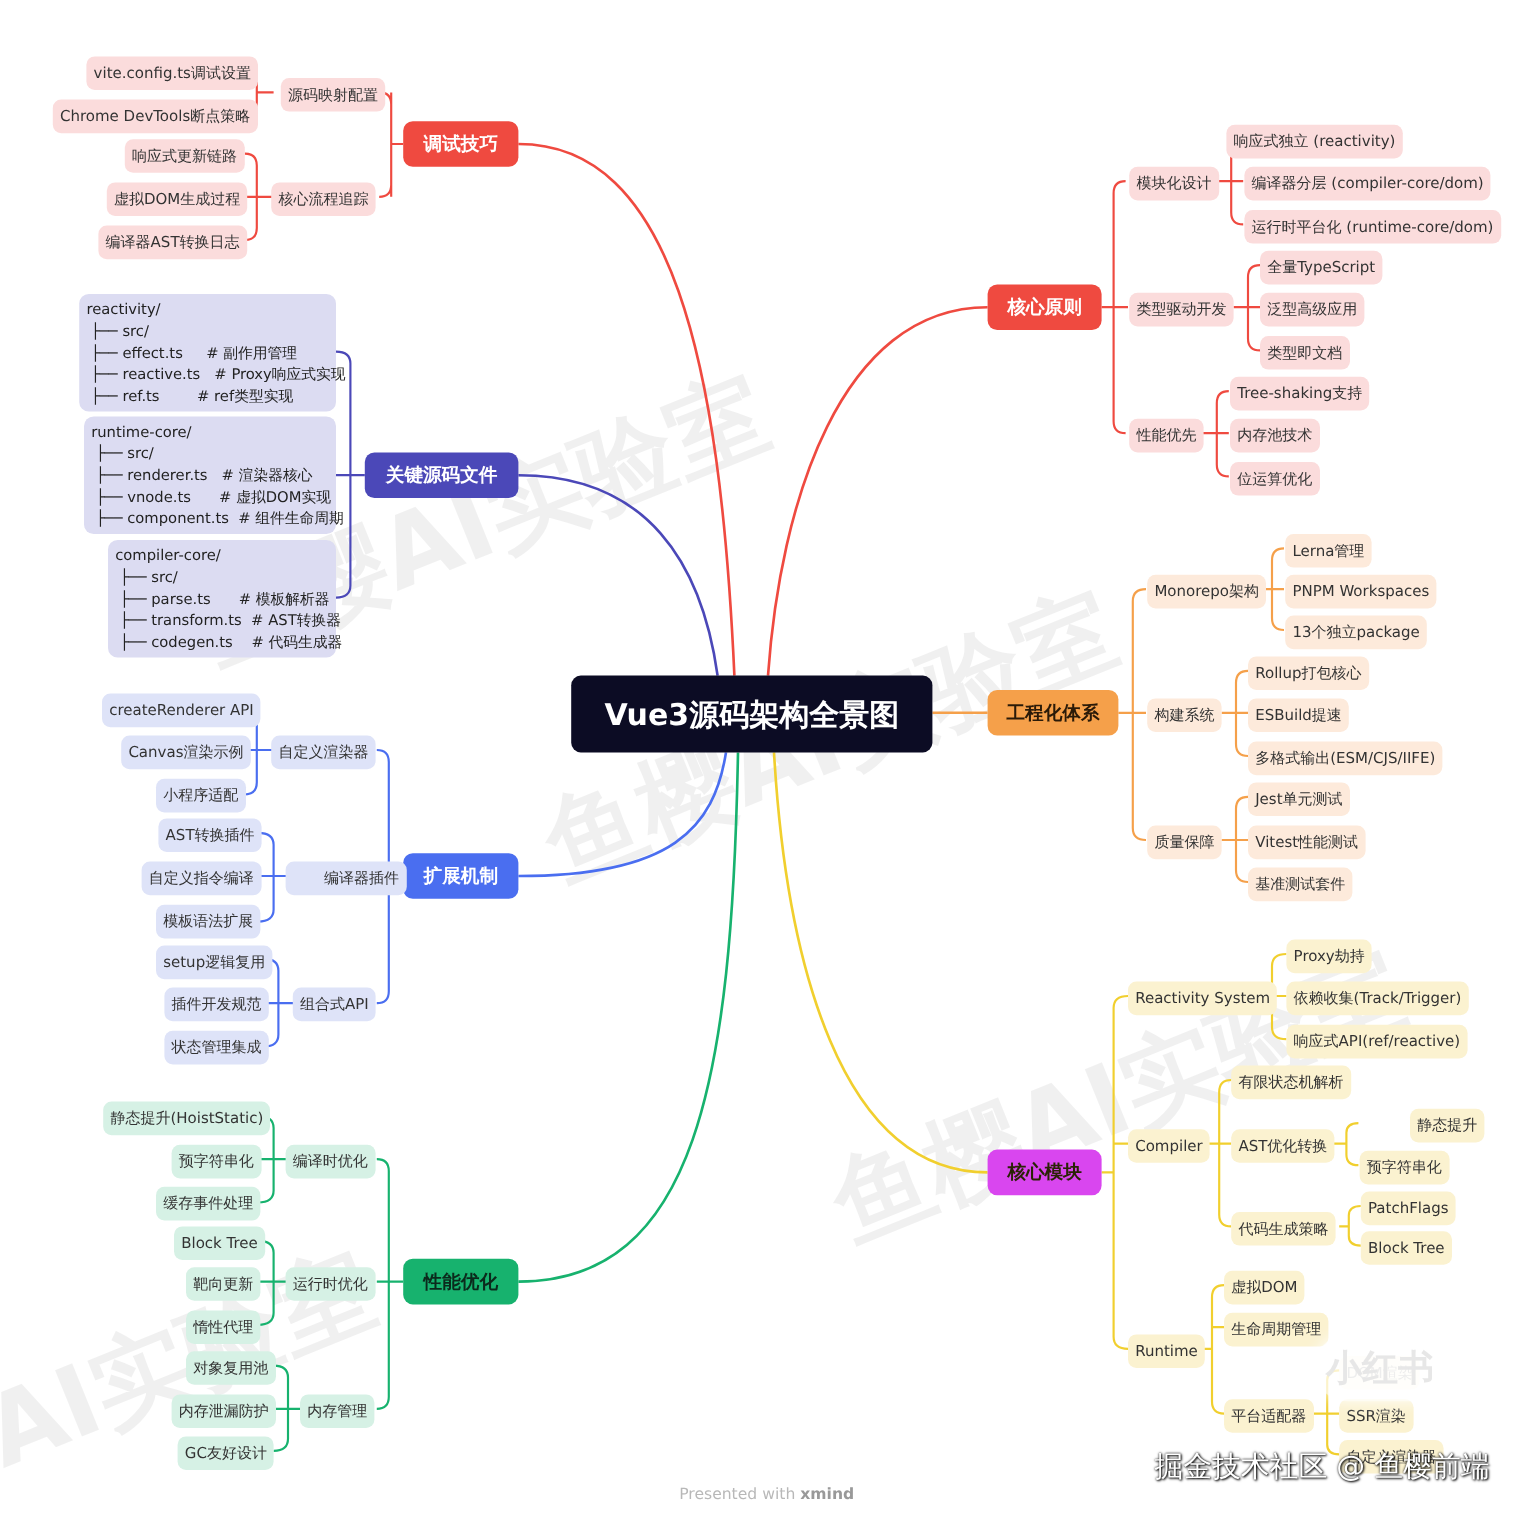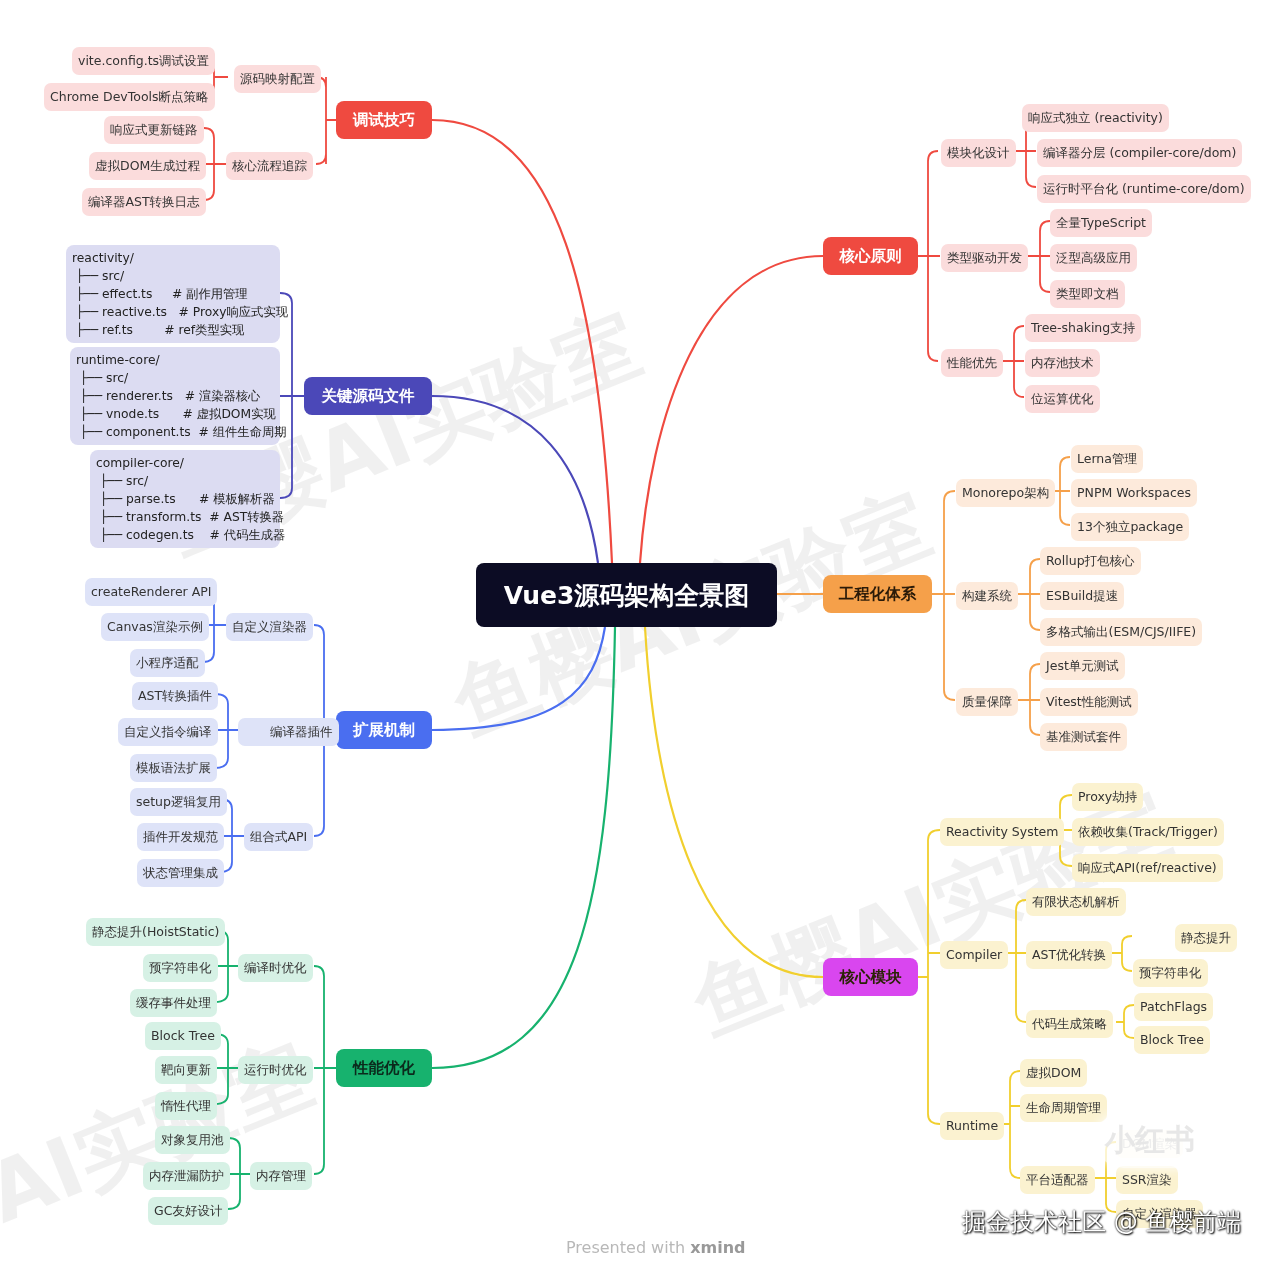--- a/index.html
+++ b/index.html
@@ -17,21 +17,21 @@
   .code { position:absolute; border-radius:8px; font-size:12.3px; line-height:18px; padding:4px 6px;
           box-sizing:border-box; white-space:pre; color:#222; }
   .c-red { background:#fbdcdc; }
   .c-purple { background:#dcdcf2; }
   .c-blue { background:#dee3f8; }
   .c-green { background:#d6f1e5; }
   .c-orange { background:#fdeadb; }
   .c-yellow { background:#fbf2d0; }
   .watermark { position:absolute; color:rgba(0,0,0,0.06); font-size:82px; font-weight:bold;
                transform:rotate(-22deg); white-space:nowrap; pointer-events:none; }
-  .footer-brand { position:absolute; left:566px; top:1238px; font-size:16px; color:#b8b8b8; }
+  .footer-brand { position:absolute; left:566px; top:1238px; font-size:13px; color:#b8b8b8; }
   .footer-brand b { color:#999; }
   .overlay-credit { position:absolute; left:962px; top:1206px; font-size:24px; color:#fff;
                     text-shadow:0 0 2px #000, 1px 1px 2px #000; white-space:nowrap; }
   .overlay-faint { position:absolute; left:700px; top:1197px; font-size:30px; color:rgba(255,255,255,0.9);
                    text-shadow:0 0 2px rgba(0,0,0,0.15); white-space:nowrap; }
 </style>
 </head>
 <body>
 
 <div id="canvas">

